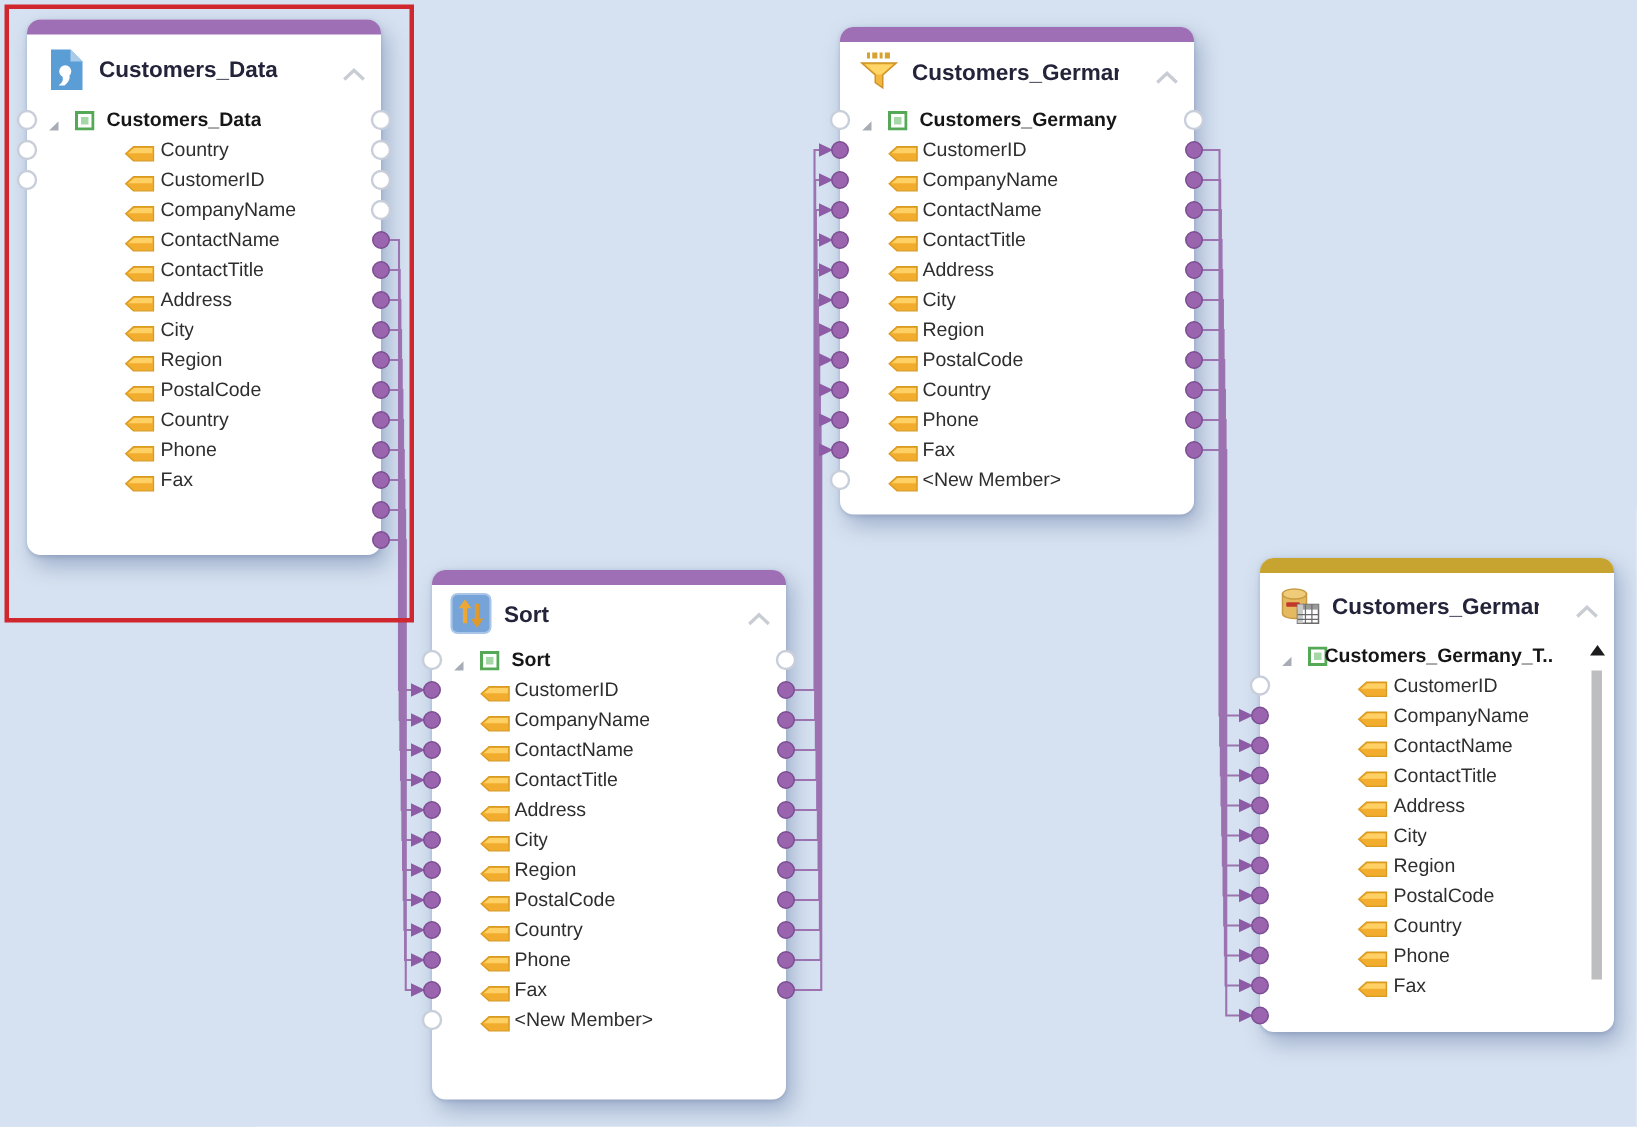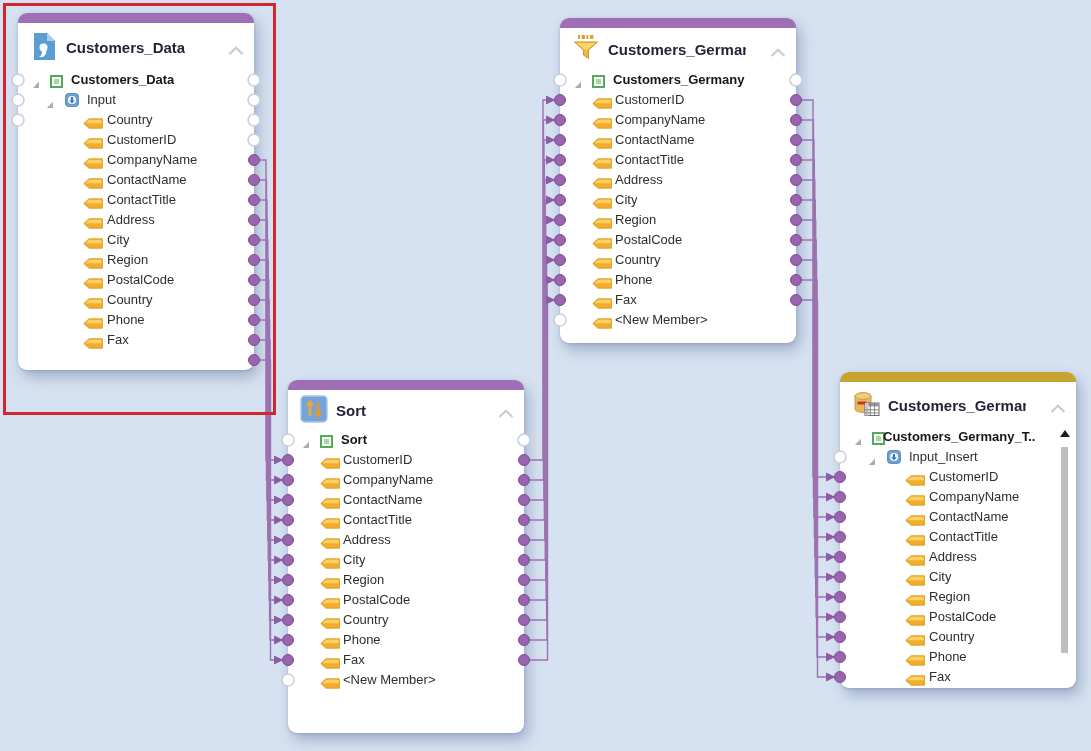--- a/index.html
+++ b/index.html
@@ -50,31 +50,20 @@
             <span class="exp" style="left:13px"><svg width="9" height="9" viewBox="0 0 9 9" xmlns="http://www.w3.org/2000/svg">
                 <polygon points="8,1.8 8,8 1.8,8" fill="#a8adb5"></polygon>
               </svg></span>
             <span class="ric" style="left:32px;top:3.5px"><svg width="13" height="13" viewBox="0 0 13 13" xmlns="http://www.w3.org/2000/svg">
                 <rect x="1" y="1" width="11" height="11" fill="#ffffff" stroke="#55a855" stroke-width="2"></rect>
        <rect x="4" y="4" width="5" height="5" fill="#a6d7a6"></rect>
               </svg></span>
             <span class="lbl" style="left:53px">Customers_Data</span>
           </div>
           <div class="row">
-            <span class="exp" style="left:27px"><svg width="9" height="9" viewBox="0 0 9 9" xmlns="http://www.w3.org/2000/svg">
-                <polygon points="8,1.8 8,8 1.8,8" fill="#a8adb5"></polygon>
-              </svg></span>
-            <span class="ric" style="left:47px;top:3px"><svg width="14" height="14" viewBox="0 0 14 14" xmlns="http://www.w3.org/2000/svg">
-                <rect x="0.7" y="0.7" width="12.6" height="12.6" rx="2.5" fill="#6fa2d7" stroke="#4b7db0" stroke-width="1"></rect>
-       <circle cx="7" cy="7" r="4.1" fill="#f2f7fd"></circle>
-       <polygon points="7,10.4 4.4,7.3 6,7.3 6,4 8,4 8,7.3 9.6,7.3" fill="#3c74ae"></polygon>
-              </svg></span>
-            <span class="lbl" style="left:69px">Input</span>
-          </div>
-          <div class="row">
             <span class="ric" style="left:65px;top:4.5px"><svg width="20" height="11" viewBox="0 0 20 11" xmlns="http://www.w3.org/2000/svg">
                 <polygon points="19.4,0.8 6,0.8 0.8,5.5 6,10.2 19.4,10.2" fill="#f2ac2e" stroke="#d89b22" stroke-width="0.9"></polygon>
        <polygon points="18.6,1.7 6.4,1.7 2.5,5.2 18.6,5.2" fill="#ffd164"></polygon>
               </svg></span>
             <span class="lbl" style="left:89px">Country</span>
           </div>
           <div class="row">
             <span class="ric" style="left:65px;top:4.5px"><svg width="20" height="11" viewBox="0 0 20 11" xmlns="http://www.w3.org/2000/svg">
                 <polygon points="19.4,0.8 6,0.8 0.8,5.5 6,10.2 19.4,10.2" fill="#f2ac2e" stroke="#d89b22" stroke-width="0.9"></polygon>
        <polygon points="18.6,1.7 6.4,1.7 2.5,5.2 18.6,5.2" fill="#ffd164"></polygon>
@@ -398,31 +387,20 @@
         <div class="tree" style="top:55px">
           <div class="row bold">
             <span class="exp" style="left:13px"><svg width="9" height="9" viewBox="0 0 9 9" xmlns="http://www.w3.org/2000/svg">
                 <polygon points="8,1.8 8,8 1.8,8" fill="#a8adb5"></polygon>
               </svg></span>
             <span class="ric" style="left:32px;top:3.5px"><svg width="13" height="13" viewBox="0 0 13 13" xmlns="http://www.w3.org/2000/svg">
                 <rect x="1" y="1" width="11" height="11" fill="#ffffff" stroke="#55a855" stroke-width="2"></rect>
        <rect x="4" y="4" width="5" height="5" fill="#a6d7a6"></rect>
               </svg></span>
             <span class="lbl" style="left:43px">Customers_Germany_T..</span>
-          </div>
-          <div class="row">
-            <span class="exp" style="left:27px"><svg width="9" height="9" viewBox="0 0 9 9" xmlns="http://www.w3.org/2000/svg">
-                <polygon points="8,1.8 8,8 1.8,8" fill="#a8adb5"></polygon>
-              </svg></span>
-            <span class="ric" style="left:47px;top:3px"><svg width="14" height="14" viewBox="0 0 14 14" xmlns="http://www.w3.org/2000/svg">
-                <rect x="0.7" y="0.7" width="12.6" height="12.6" rx="2.5" fill="#6fa2d7" stroke="#4b7db0" stroke-width="1"></rect>
-       <circle cx="7" cy="7" r="4.1" fill="#f2f7fd"></circle>
-       <polygon points="7,10.4 4.4,7.3 6,7.3 6,4 8,4 8,7.3 9.6,7.3" fill="#3c74ae"></polygon>
-              </svg></span>
-            <span class="lbl" style="left:69px">Input_Insert</span>
           </div>
           <div class="row">
             <span class="ric" style="left:65px;top:4.5px"><svg width="20" height="11" viewBox="0 0 20 11" xmlns="http://www.w3.org/2000/svg">
                 <polygon points="19.4,0.8 6,0.8 0.8,5.5 6,10.2 19.4,10.2" fill="#f2ac2e" stroke="#d89b22" stroke-width="0.9"></polygon>
        <polygon points="18.6,1.7 6.4,1.7 2.5,5.2 18.6,5.2" fill="#ffd164"></polygon>
               </svg></span>
             <span class="lbl" style="left:89px">CustomerID</span>
           </div>
           <div class="row">
             <span class="ric" style="left:65px;top:4.5px"><svg width="20" height="11" viewBox="0 0 20 11" xmlns="http://www.w3.org/2000/svg">

